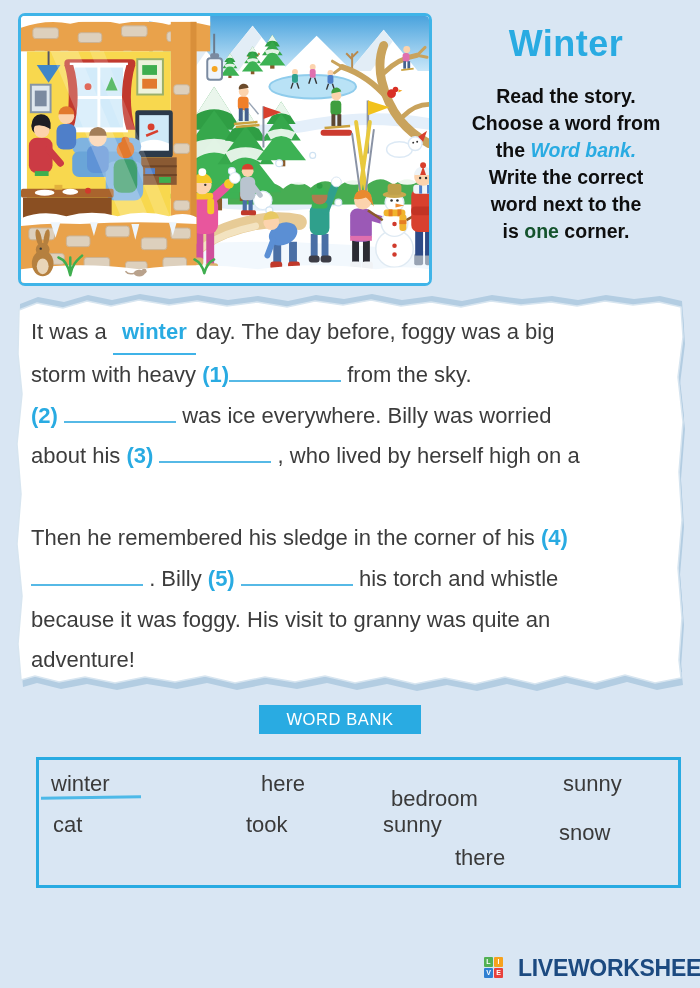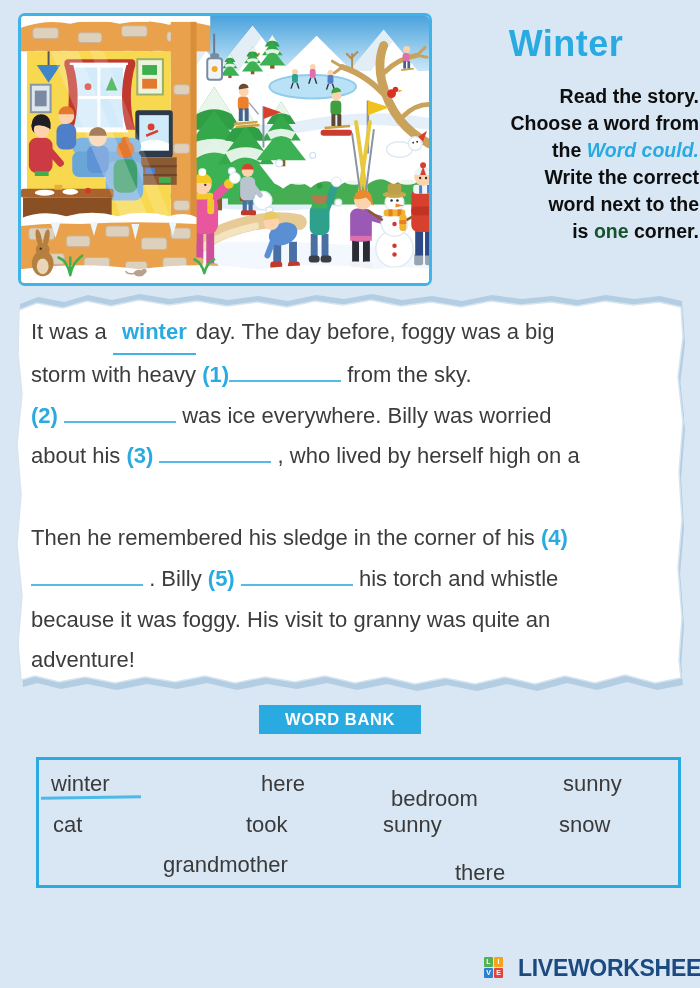--- a/index.html
+++ b/index.html
@@ -15,21 +15,21 @@
     overflow:hidden;box-sizing:border-box;
   }
   .illustration svg{display:block;width:100%;height:100%}
   
   .title{
     position:absolute;left:432px;top:22px;width:268px;text-align:center;
     font-size:36px;line-height:44px;font-weight:bold;color:#29abe2;
     letter-spacing:0.5px;
   }
   .instructions{
-    position:absolute;left:433px;top:83px;width:266px;text-align:right;
+    position:absolute;left:433px;top:83px;width:266px;text-align:center;
     font-size:19.5px;line-height:27px;font-weight:bold;color:#0e0e0e;
   }
   .wbref{color:#29abe2;font-style:italic}
   .one{color:#14532d}
   
   .paper{position:absolute;left:13px;top:292px;width:676px;height:404px}
   .paper-bg{position:absolute;left:0;top:0;width:100%;height:100%}
   .story{
     position:absolute;left:18px;top:20px;width:642px;
     font-size:22px;line-height:40.8px;color:#3c3c3c;
@@ -39,33 +39,33 @@
     border-bottom:2.5px solid #56b9e6;vertical-align:baseline;
   }
   .example{
     display:inline-block;padding:0 9px;color:#29abe2;font-weight:bold;
     border-bottom:2.5px solid #3fb3e8;
   }
   .qnum{color:#29abe2;font-weight:bold}
   
   .wb-label{
     position:absolute;left:259px;top:705px;width:162px;height:29px;
-    background:#29abe2;color:#ffffff;font-weight:bold;font-size:16.5px;
+    background:#29abe2;color:#ffffff;font-weight:normal;font-size:16.5px;
     letter-spacing:0.6px;display:flex;align-items:center;justify-content:center;text-align:right;
   }
   .wb-box{
     position:absolute;left:36px;top:757px;width:645px;height:131px;
     border:3px solid #29abe2;box-sizing:border-box;
   }
   .wb-word{
     position:absolute;font-size:22px;color:#3a3a3a;white-space:nowrap;
   }
   .w0{left:12px;top:11px}  .w1{left:222px;top:11px} .w2{left:352px;top:26px} .w3{left:524px;top:11px}
-  .w4{left:14px;top:52px}  .w5{left:207px;top:52px} .w6{left:344px;top:52px} .w7{left:520px;top:52px}
-  .w8{left:124px;top:92px} .w9{left:416px;top:100px}
+  .w4{left:14px;top:52px}  .w5{left:207px;top:52px} .w6{left:344px;top:52px} .w7{left:520px;top:60px}
+  .w8{left:124px;top:92px} .w9{left:416px;top:85px}
   .strike{
     position:absolute;left:-10px;top:25px;width:100px;height:3px;
     background:#4db9e8;transform:rotate(-1deg);
   }
   
   .logo{
     position:absolute;left:484px;top:955px;height:26px;
     display:flex;align-items:center;cursor:pointer;
   }
   .logo-grid{
@@ -471,21 +471,21 @@
     <circle cx="5" cy="-2" r="2.5" fill="#b9a28c"></circle>
     <path d="M-5,0 q-6,2 -9,-2" stroke="#b9a28c" stroke-width="1.5" fill="none"></path>
   </g>
 </svg>
 </div>
 
 <div class="title">Winter</div>
 <div class="instructions">
   <div>Read the story.</div>
   <div>Choose a word from</div>
-  <div><span>the </span><span class="wbref">Word could.</span></div>
+  <div><span>the </span><span class="wbref">Word bank.</span></div>
   <div>Write the correct</div>
   <div>word next to the</div>
   <div><span>is </span><span class="one">one</span><span> corner.</span></div>
 </div>
 
 <div class="paper">
   <svg class="paper-bg" viewBox="0 0 676 404" preserveAspectRatio="none" aria-hidden="true">
     <path transform="translate(1,-6)" fill="#b3cde2" d="M6 18 L24 11 L50 16 L74 9 L98 14 L126 8 L156 13 L184 9 L214 14 L244 10 L274 15 L302 9 L330 13 L358 8 L388 14 L418 10 L448 15 L478 9 L508 13 L538 10 L564 14 L592 9 L620 13 L646 10 L668 15 L670 45 L665 85 L670 130 L666 180 L669 228 L665 276 L669 326 L666 368 L668 386 L642 391 L612 383 L582 391 L552 384 L522 392 L492 385 L462 392 L432 386 L402 392 L372 385 L342 391 L312 384 L282 390 L252 385 L222 391 L192 384 L162 390 L132 385 L102 391 L72 385 L46 390 L22 384 L8 388 L5 352 L9 304 L4 252 L8 202 L4 152 L9 102 L5 62 Z"></path>
     <path transform="translate(2,7)" fill="#b3cde2" d="M6 18 L24 11 L50 16 L74 9 L98 14 L126 8 L156 13 L184 9 L214 14 L244 10 L274 15 L302 9 L330 13 L358 8 L388 14 L418 10 L448 15 L478 9 L508 13 L538 10 L564 14 L592 9 L620 13 L646 10 L668 15 L670 45 L665 85 L670 130 L666 180 L669 228 L665 276 L669 326 L666 368 L668 386 L642 391 L612 383 L582 391 L552 384 L522 392 L492 385 L462 392 L432 386 L402 392 L372 385 L342 391 L312 384 L282 390 L252 385 L222 391 L192 384 L162 390 L132 385 L102 391 L72 385 L46 390 L22 384 L8 388 L5 352 L9 304 L4 252 L8 202 L4 152 L9 102 L5 62 Z"></path>
     <path fill="#ffffff" stroke="#d7e5f0" stroke-width="1.5" d="M6 18 L24 11 L50 16 L74 9 L98 14 L126 8 L156 13 L184 9 L214 14 L244 10 L274 15 L302 9 L330 13 L358 8 L388 14 L418 10 L448 15 L478 9 L508 13 L538 10 L564 14 L592 9 L620 13 L646 10 L668 15 L670 45 L665 85 L670 130 L666 180 L669 228 L665 276 L669 326 L666 368 L668 386 L642 391 L612 383 L582 391 L552 384 L522 392 L492 385 L462 392 L432 386 L402 392 L372 385 L342 391 L312 384 L282 390 L252 385 L222 391 L192 384 L162 390 L132 385 L102 391 L72 385 L46 390 L22 384 L8 388 L5 352 L9 304 L4 252 L8 202 L4 152 L9 102 L5 62 Z"></path>
@@ -520,21 +520,20 @@
 <div class="wb-label">WORD BANK</div>
 <div class="wb-box">
   <span class="wb-word w0"><span>winter</span><span class="strike"></span></span>
   <span class="wb-word w1">here</span>
   <span class="wb-word w2">bedroom</span>
   <span class="wb-word w3">sunny</span>
   <span class="wb-word w4">cat</span>
   <span class="wb-word w5">took</span>
   <span class="wb-word w6">sunny</span>
   <span class="wb-word w7">snow</span>
-  <span class="wb-word w8">grandmother</span>
   <span class="wb-word w9">there</span>
 </div>
 
 <div class="logo">
   <div class="logo-grid">
     <div class="logo-cell c0">L</div>
     <div class="logo-cell c1">I</div>
     <div class="logo-cell c2">V</div>
     <div class="logo-cell c3">E</div>
   </div>

